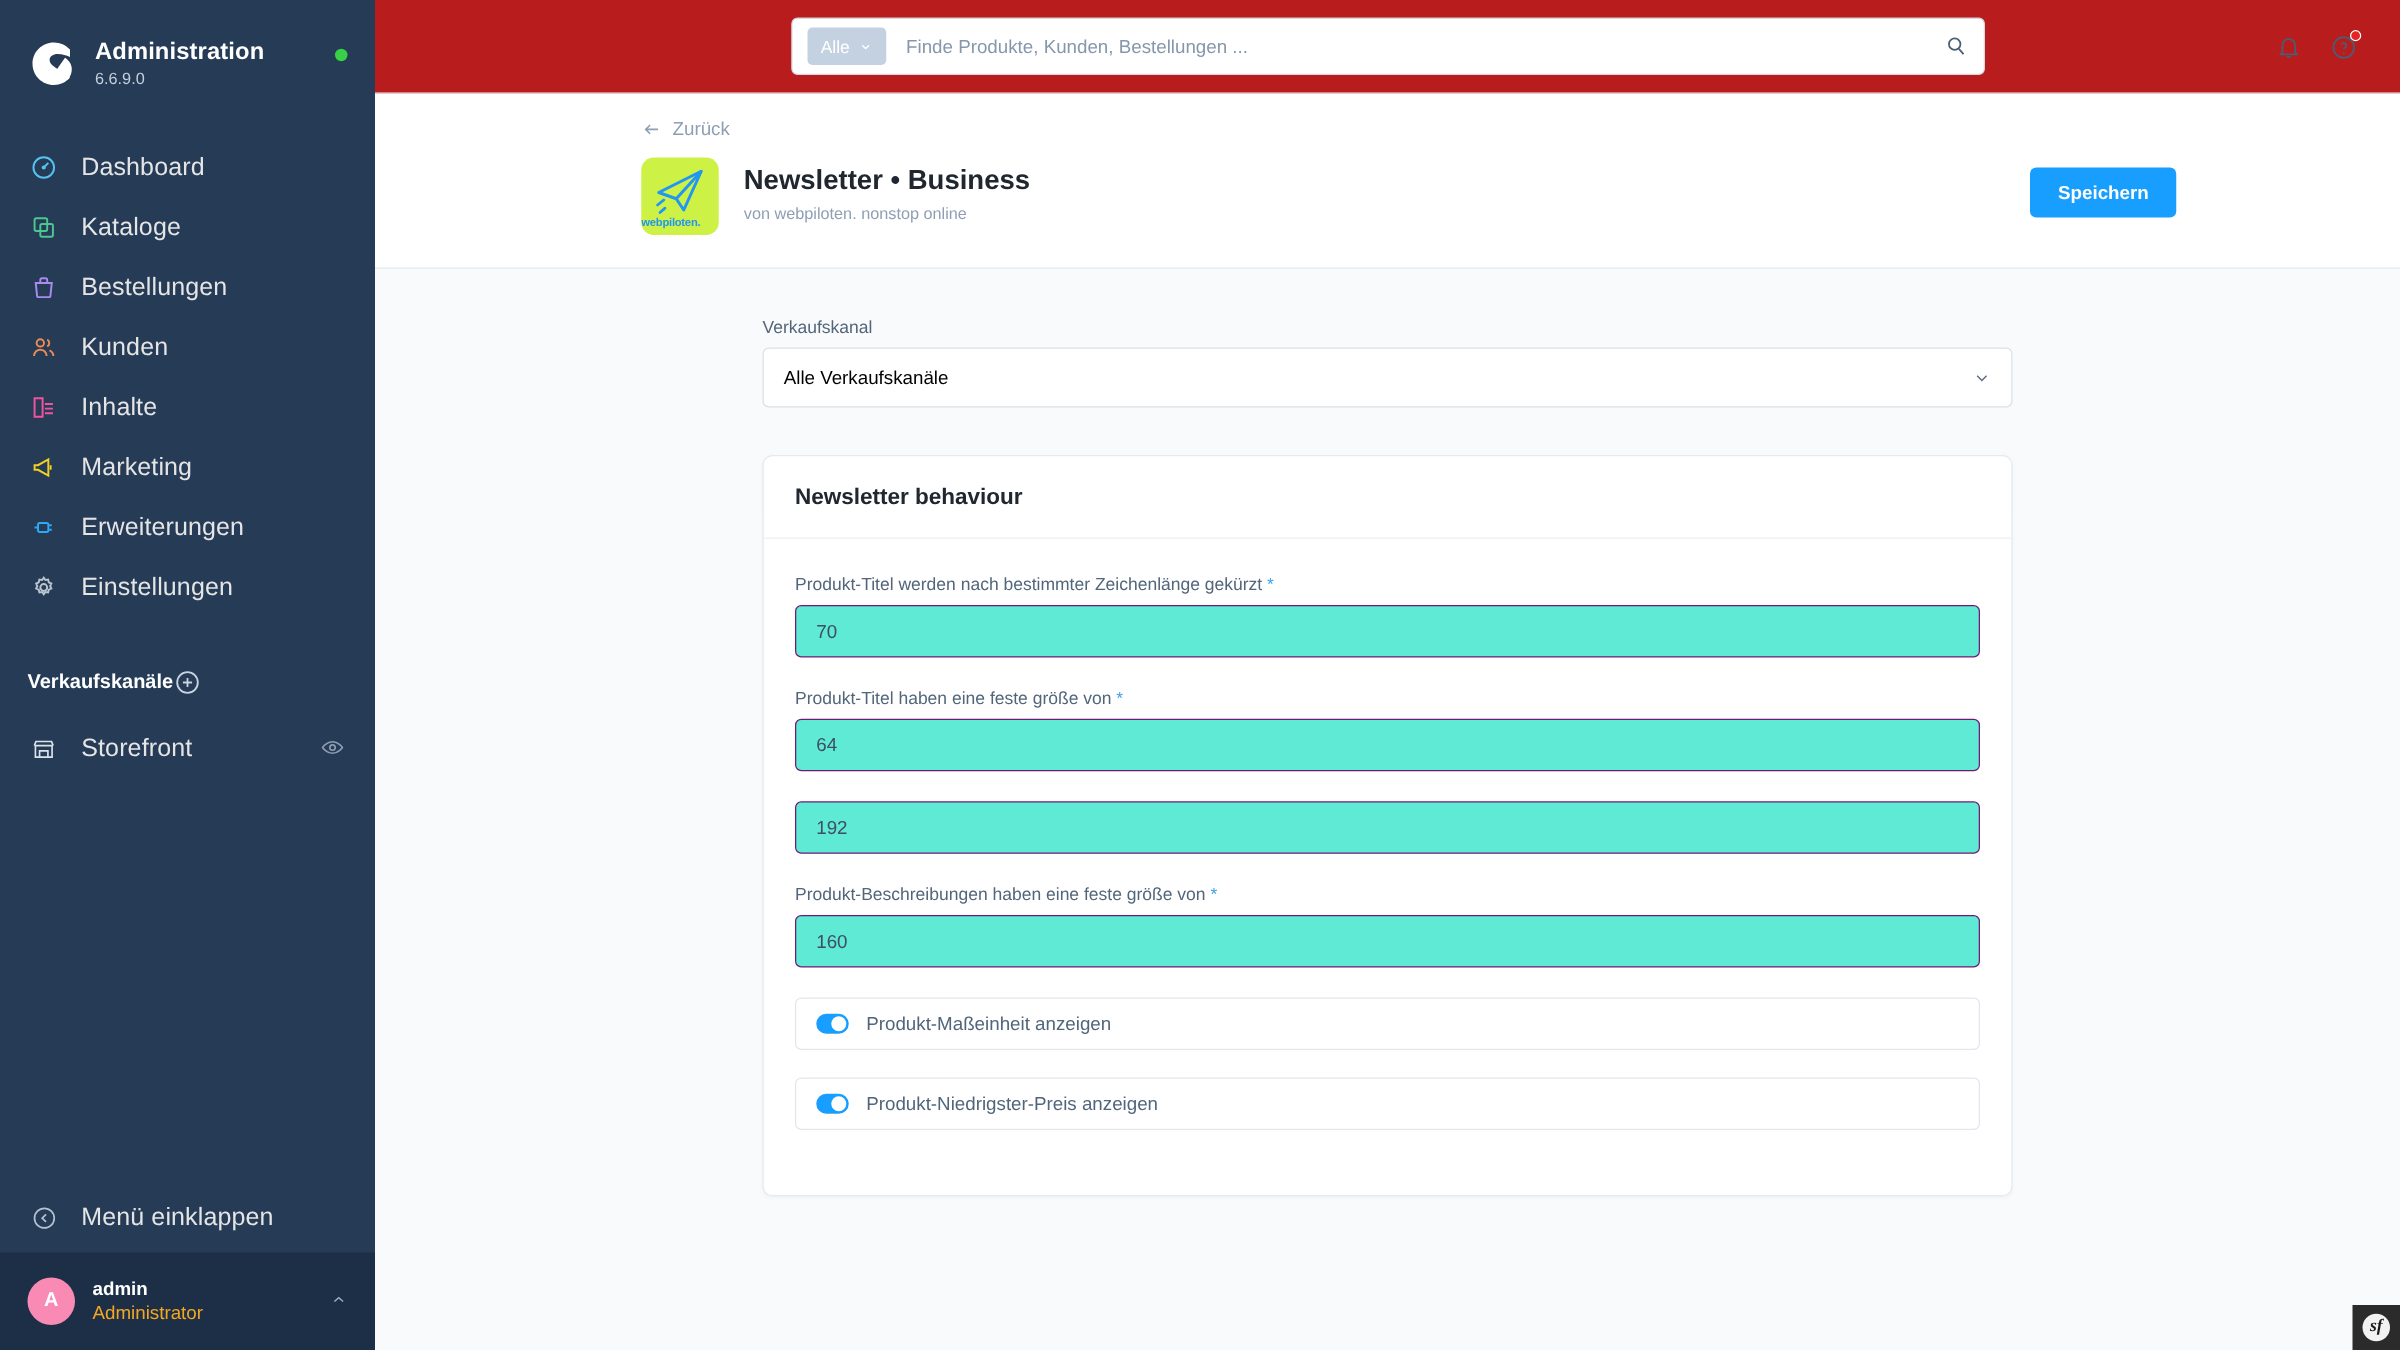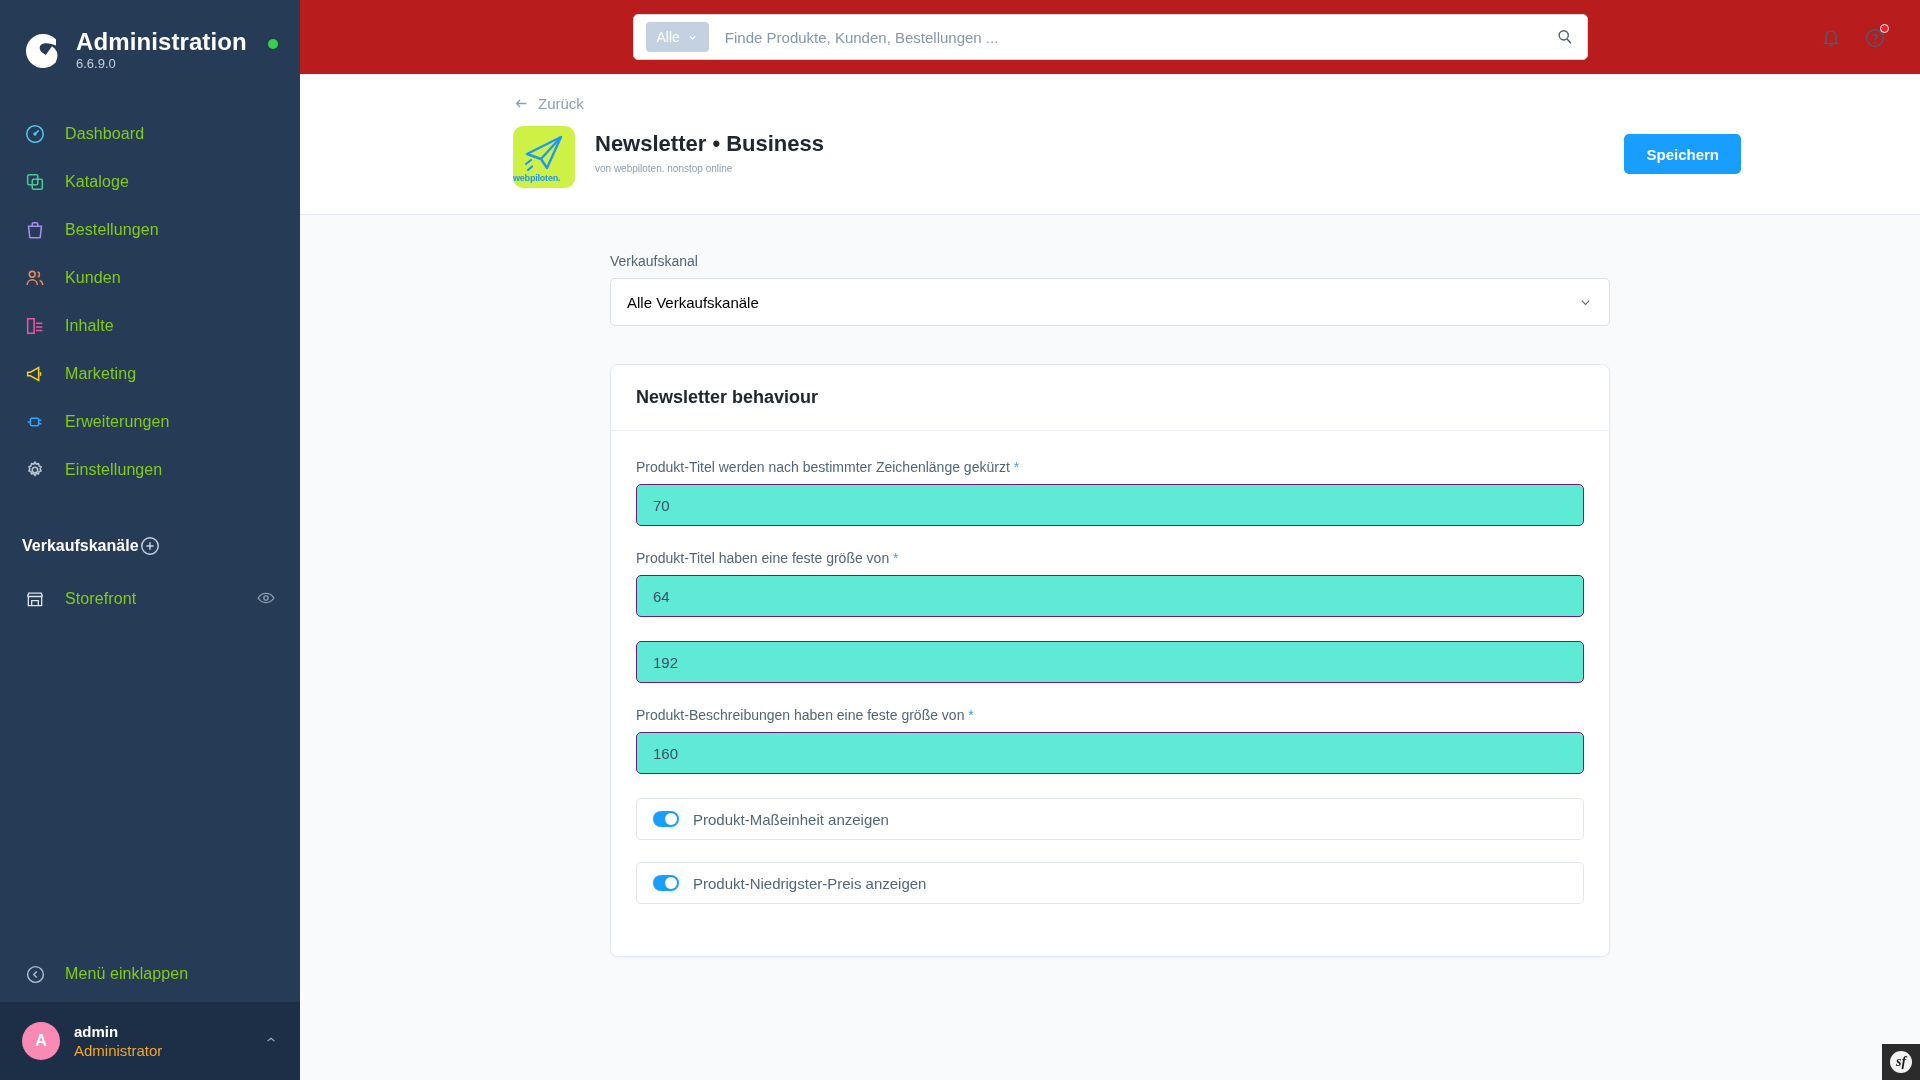--- a/index.html
+++ b/index.html
@@ -20,37 +20,37 @@
     position: relative;
   }
   .sb-head {
     display: flex; align-items: center;
     padding: 22px 22px 0 22px;
     height: 80px;
   }
   .sw-logo { width: 42px; height: 42px; flex: 0 0 42px; }
   .sb-head-txt { margin-left: 12px; flex: 1; }
   .sb-title {
-    color: #fff; font-size: 24px; font-weight: 700; letter-spacing: .1px;
+    color: #fff; font-size: 19px; font-weight: 700; letter-spacing: .1px;
     line-height: 22px;
   }
   .sb-ver { color: #c5cfdb; font-size: 13px; line-height: 17px; margin-top: 1px; }
   .sb-dot {
     width: 10px; height: 10px; border-radius: 50%;
     background: #37d046; margin-left: 6px; margin-top: -14px;
   }
 
   .sb-nav { margin-top: 30px; }
   .sb-item {
     display: flex; align-items: center;
     height: 48px; padding: 0 22px;
     cursor: pointer;
   }
   .sb-ico { width: 26px; height: 26px; flex: 0 0 26px; display: flex; align-items: center; justify-content: center; }
-  .sb-label { color: #84cc16; font-size: 16px; margin-left: 17px; letter-spacing: .1px; }
+  .sb-label { color: #e5e5e5; font-size: 20px; margin-left: 17px; letter-spacing: .1px; }
 
   .sb-section {
     display: flex; align-items: center; justify-content: flex-start;
     padding: 0 22px; height: 44px; margin-top: 30px;
   }
   .sb-section-title { color: #fff; font-size: 16px; font-weight: 700; }
   .sb-plus { width: 22px; height: 22px; cursor: pointer; }
 
   .sb-channel {
     display: flex; align-items: center; justify-content: space-between;
@@ -135,21 +135,21 @@
     width: 62px; height: 62px; border-radius: 10px;
     background: #cdf245; flex: 0 0 62px;
     position: relative; overflow: hidden;
   }
   .plugin-ico .wp-txt {
     position: absolute; bottom: 5px; left: 0; right: 0; text-align: left;
     font-size: 9px; font-weight: 700; color: #2196f3; letter-spacing: -.2px;
   }
   .ph-txt { margin-left: 20px; flex: 1; padding-top: 4px; }
   .ph-title { font-size: 22px; font-weight: 700; color: #20272f; line-height: 28px; }
-  .ph-sub { font-size: 10px; color: #8e9fb4; margin-top: 5px; }
+  .ph-sub { font-size: 13px; color: #8e9fb4; margin-top: 5px; }
   .btn-save {
     background: #189eff; color: #fff; border: none;
     border-radius: 5px; height: 40px; padding: 0 22px;
     font-size: 15px; font-weight: 700; cursor: pointer;
     font-family: "Liberation Sans", sans-serif;
     margin-top: 8px;
   }
 
   
   .content { flex: 1; overflow: hidden; padding-top: 38px; }

